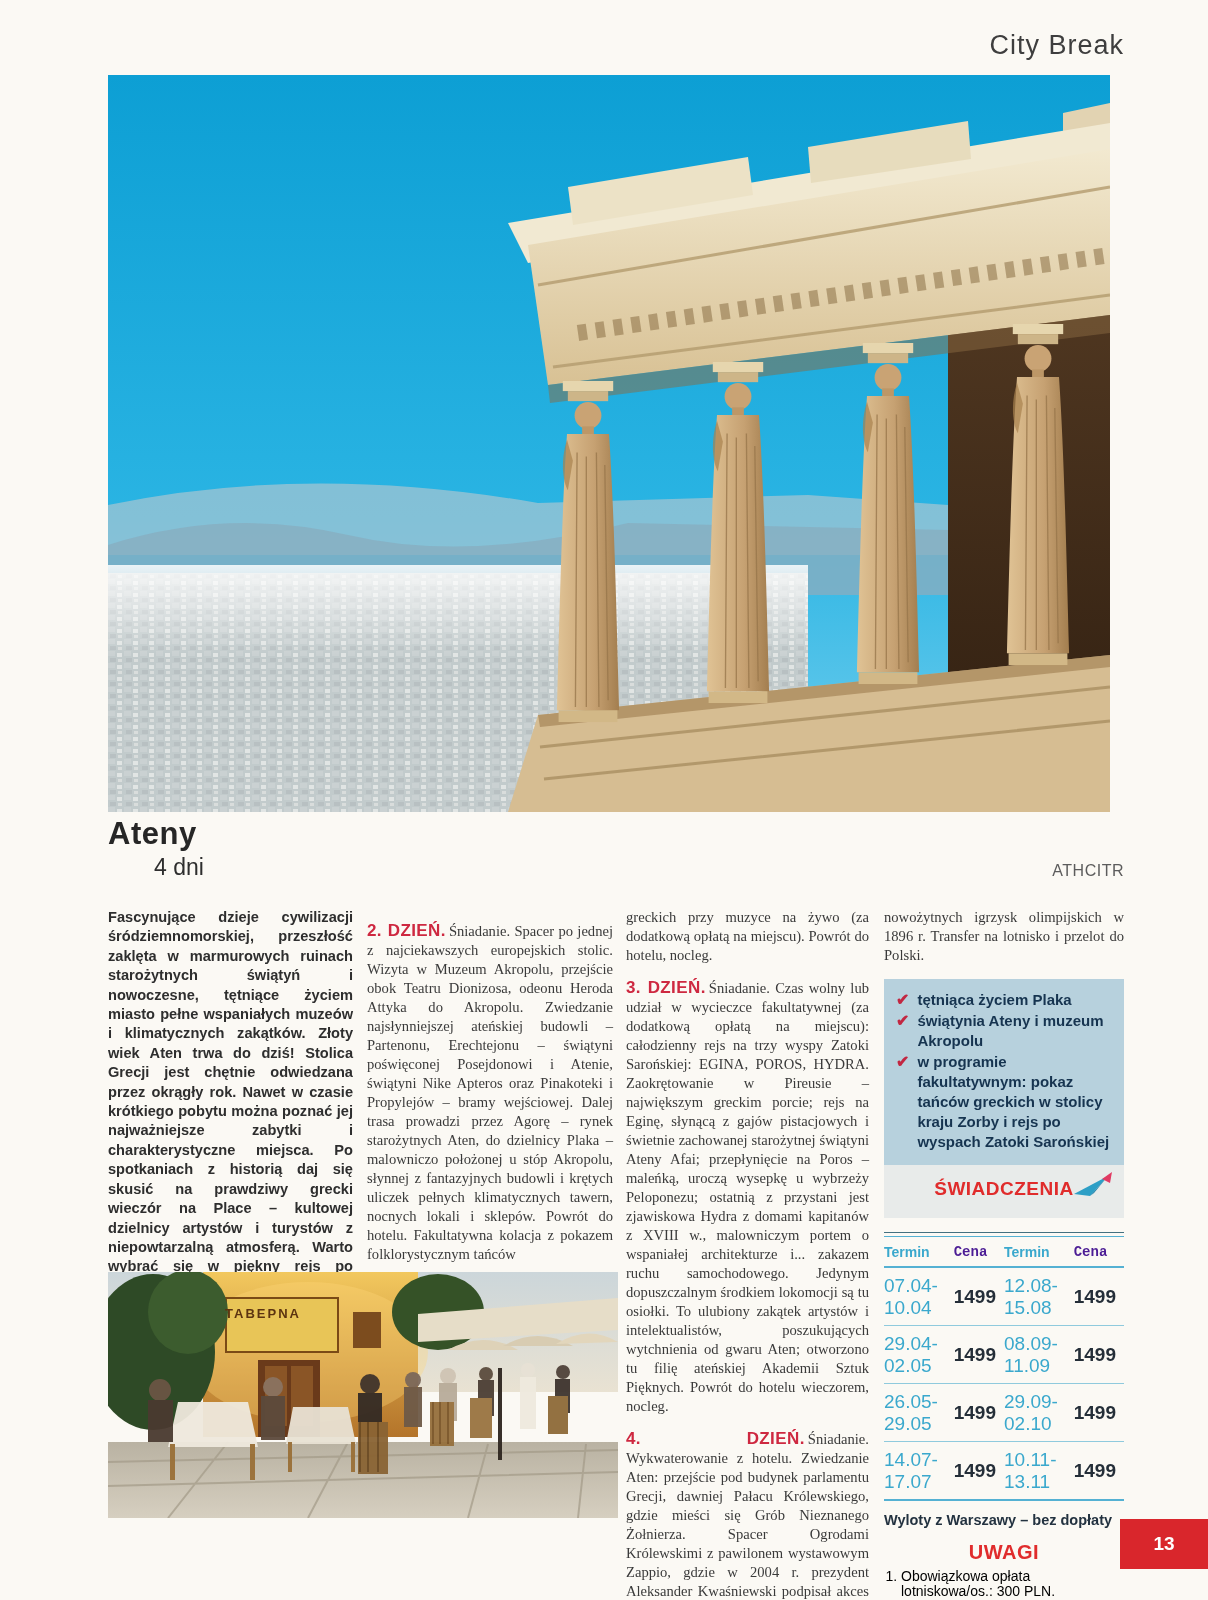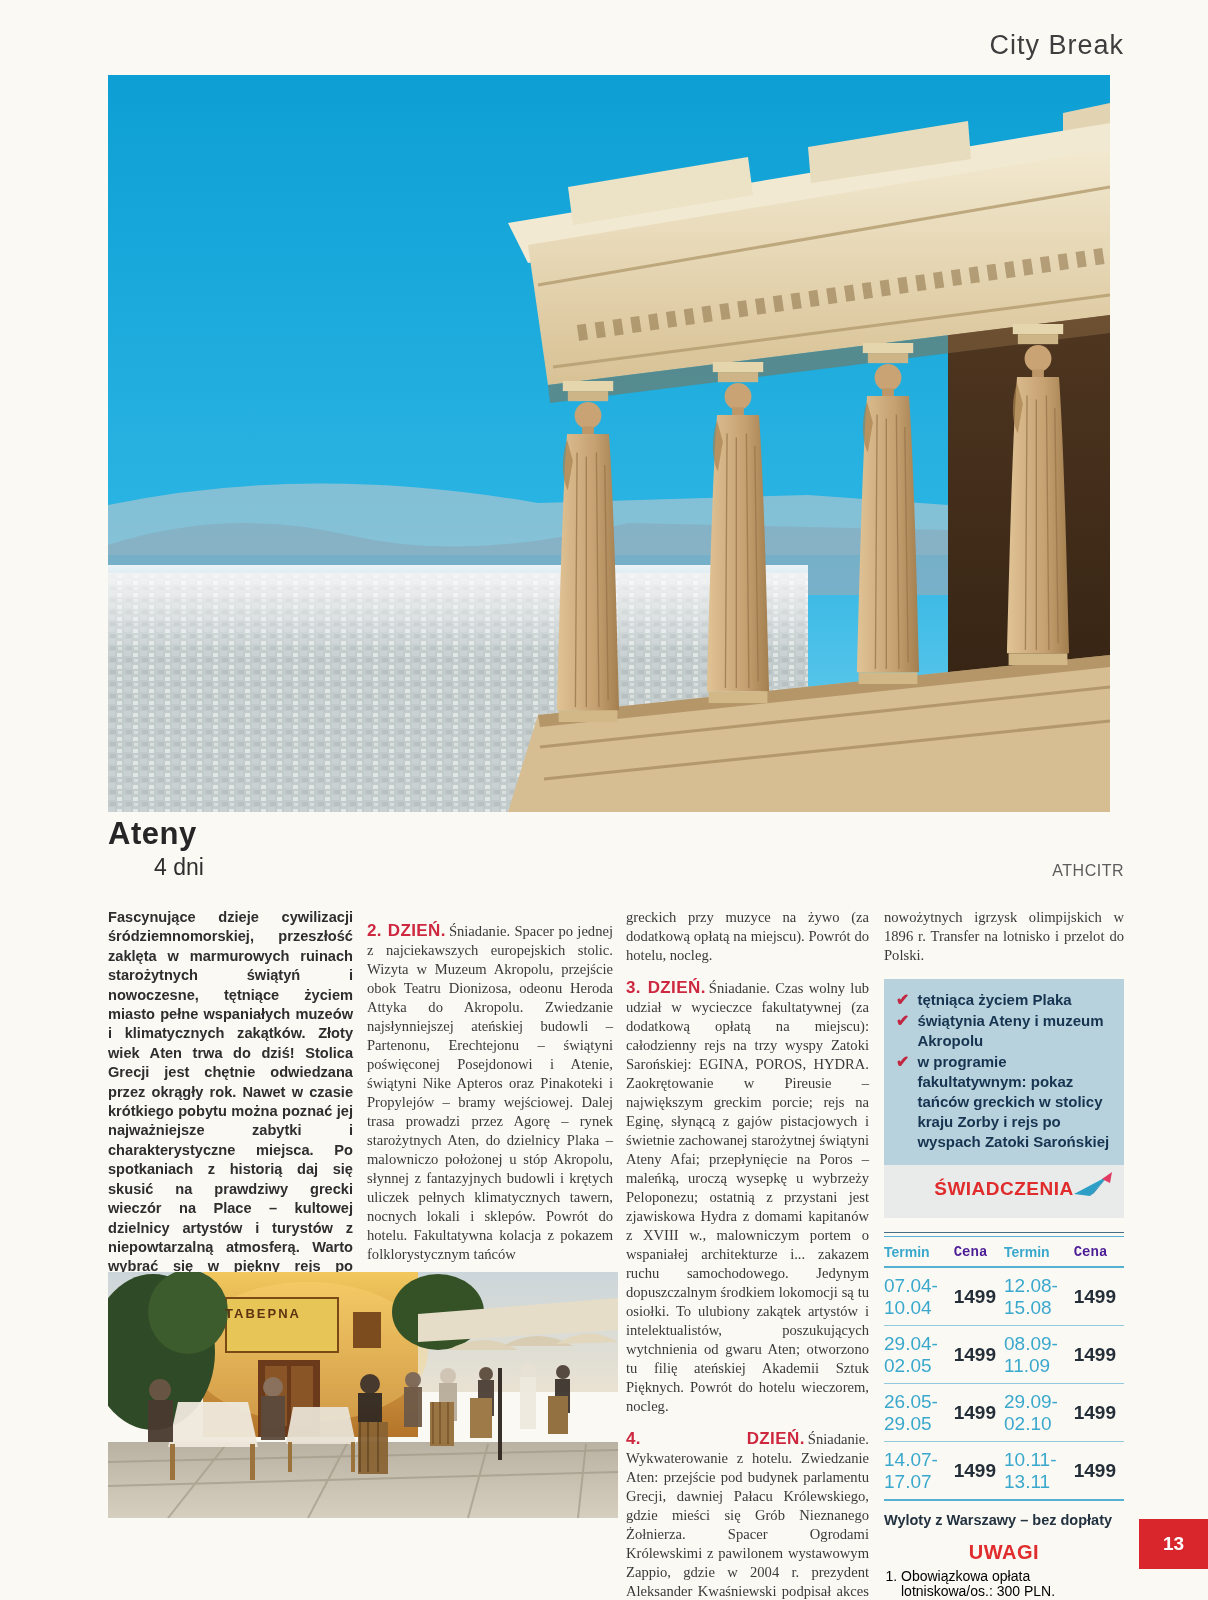--- a/index.html
+++ b/index.html
@@ -50,21 +50,21 @@
   .prices td { font-size:19px; padding:7px 0 6px; border-bottom:1px solid #8fcadd;margin-top:38px; }
   .prices tr:last-child td { border-bottom:2px solid #54b1d3; }
   .prices td.termin { color:#3aa8cd; }
   .prices td.cena { color:#242e38; font-weight:bold; text-align:right; padding-right:8px; }
 
   .wyloty { margin-top:11px; font-weight:bold; font-size:14.5px; color:#233240; text-align:left; }
   .uwagi-title { margin:13px 0 5px; text-align:center; color:#e02c2c; font-weight:bold; font-size:20px; letter-spacing:.5px; }
   ol.uwagi { margin-left:17px; text-align:left; }
   ol.uwagi li { font-size:14px; line-height:15.3px; color:#000000; margin-bottom:1px; }
 
-  .pagenum { right:0; top:1519px; width:69px; height:50px; background:#d9262c; color:#fff; display:flex; align-items:center; justify-content:center; font-weight:bold; font-size:19px; }
+  .pagenum { right:0; top:1519px; width:88px; height:50px; background:#d9262c; color:#fff; display:flex; align-items:center; justify-content:center; font-weight:bold; font-size:19px; }
 </style>
 </head>
 <body>
 
 <div class="abs citybreak">City Break</div>
 
 <div class="abs hero">
   <svg viewBox="0 0 1002 737" preserveAspectRatio="none">
     <defs>
       <linearGradient id="sky" x1="0" y1="0" x2="0" y2="1">

